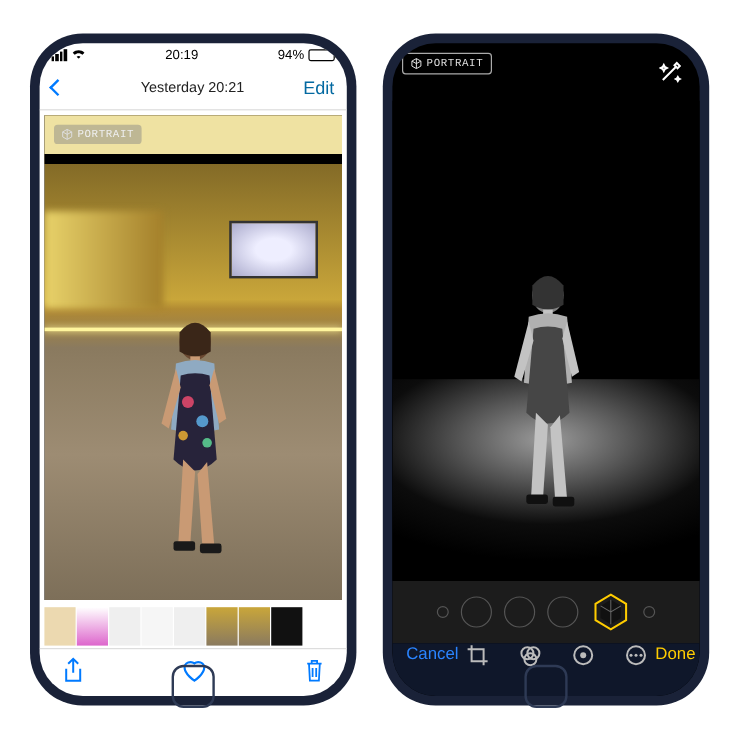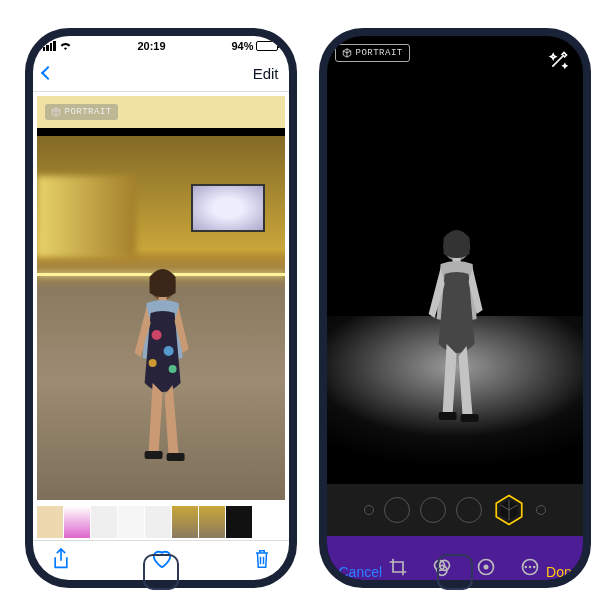--- a/index.html
+++ b/index.html
@@ -47,21 +47,21 @@
   }
 
   
   .status-bar {
     height: 20px;
     display: flex;
     justify-content: space-between;
     align-items: center;
     padding: 0 10px;
     font-size: 11px;
-    font-weight: 700;
+    font-weight: 400;
   }
   .status-left, .status-right { display: flex; align-items: center; gap: 3px; }
   .signal { display: flex; align-items: flex-end; gap: 1px; }
   .signal span { width: 2.5px; background: #000; display: block; }
   .signal span:nth-child(1){height:4px}.signal span:nth-child(2){height:6px}
   .signal span:nth-child(3){height:8px}.signal span:nth-child(4){height:10px}
   .wifi { font-size: 11px; }
   .battery {
     width: 22px; height: 10px;
     border: 1px solid #000; border-radius: 2px;
@@ -78,21 +78,21 @@
     height: 36px;
     display: flex;
     align-items: center;
     justify-content: space-between;
     padding: 0 10px;
     border-bottom: 0.5px solid #ddd;
   }
   .nav-center { flex: 1; text-align: center; font-size: 12px; color: #222; }
   .nav-left, .nav-right { width: 48px; display: flex; align-items: center; }
   .nav-right { justify-content: flex-end; }
-  .nav-link { color: #0f172a; font-size: 15px; }
+  .nav-link { color: #0369a1; font-size: 15px; }
   .chevron-left {
     width: 10px; height: 10px;
     border-left: 2.5px solid #007aff;
     border-bottom: 2.5px solid #007aff;
     transform: rotate(45deg);
   }
 
   
   .photo-main {
     flex: 1;
@@ -179,24 +179,24 @@
   }
   .light-dot.small { width: 10px; height: 10px; border: 1px solid #555; }
   .light-hex {
     width: 34px; height: 34px;
     position: relative;
   }
   .light-hex svg { width: 100%; height: 100%; }
   .editor-bottom {
     height: 44px;
     display: flex;
-    align-items: flex-end;
+    align-items: flex-start;
     justify-content: space-between;
     padding: 0 12px;
-    background: #4c1d95;
+    background: #0f172a;
     gap: 6px;
   }
   .ed-icons { display: flex; gap: 24px; align-items: center; flex: 1; justify-content: center; }
   .eb-cancel { color: #2a84ff; font-size: 14px; }
   .eb-done   { color: #ffcc00; font-size: 14px; font-weight: 500; }
   .icon-gray { color: #999; }
 
   
   .scene-light {
     width: 100%; height: 100%;
@@ -258,20 +258,21 @@
       <div class="status-right">
         <span>94%</span>
         <span class="battery"><span class="battery-fill"></span></span>
       </div>
     </div>
 
     <div class="nav-bar">
       <div class="nav-left">
         <span class="chevron-left"></span>
       </div>
+      <div class="nav-center">Yesterday 20:21</div>
       <div class="nav-right nav-link">Edit</div>
     </div>
 
     <div class="photo-main">
       <div class="scene-light">
         <div class="train-blur"></div>
         <div class="platform-edge"></div>
         <div class="screen-ad"></div>
         <div class="figure">
           <svg viewBox="0 0 80 220">

